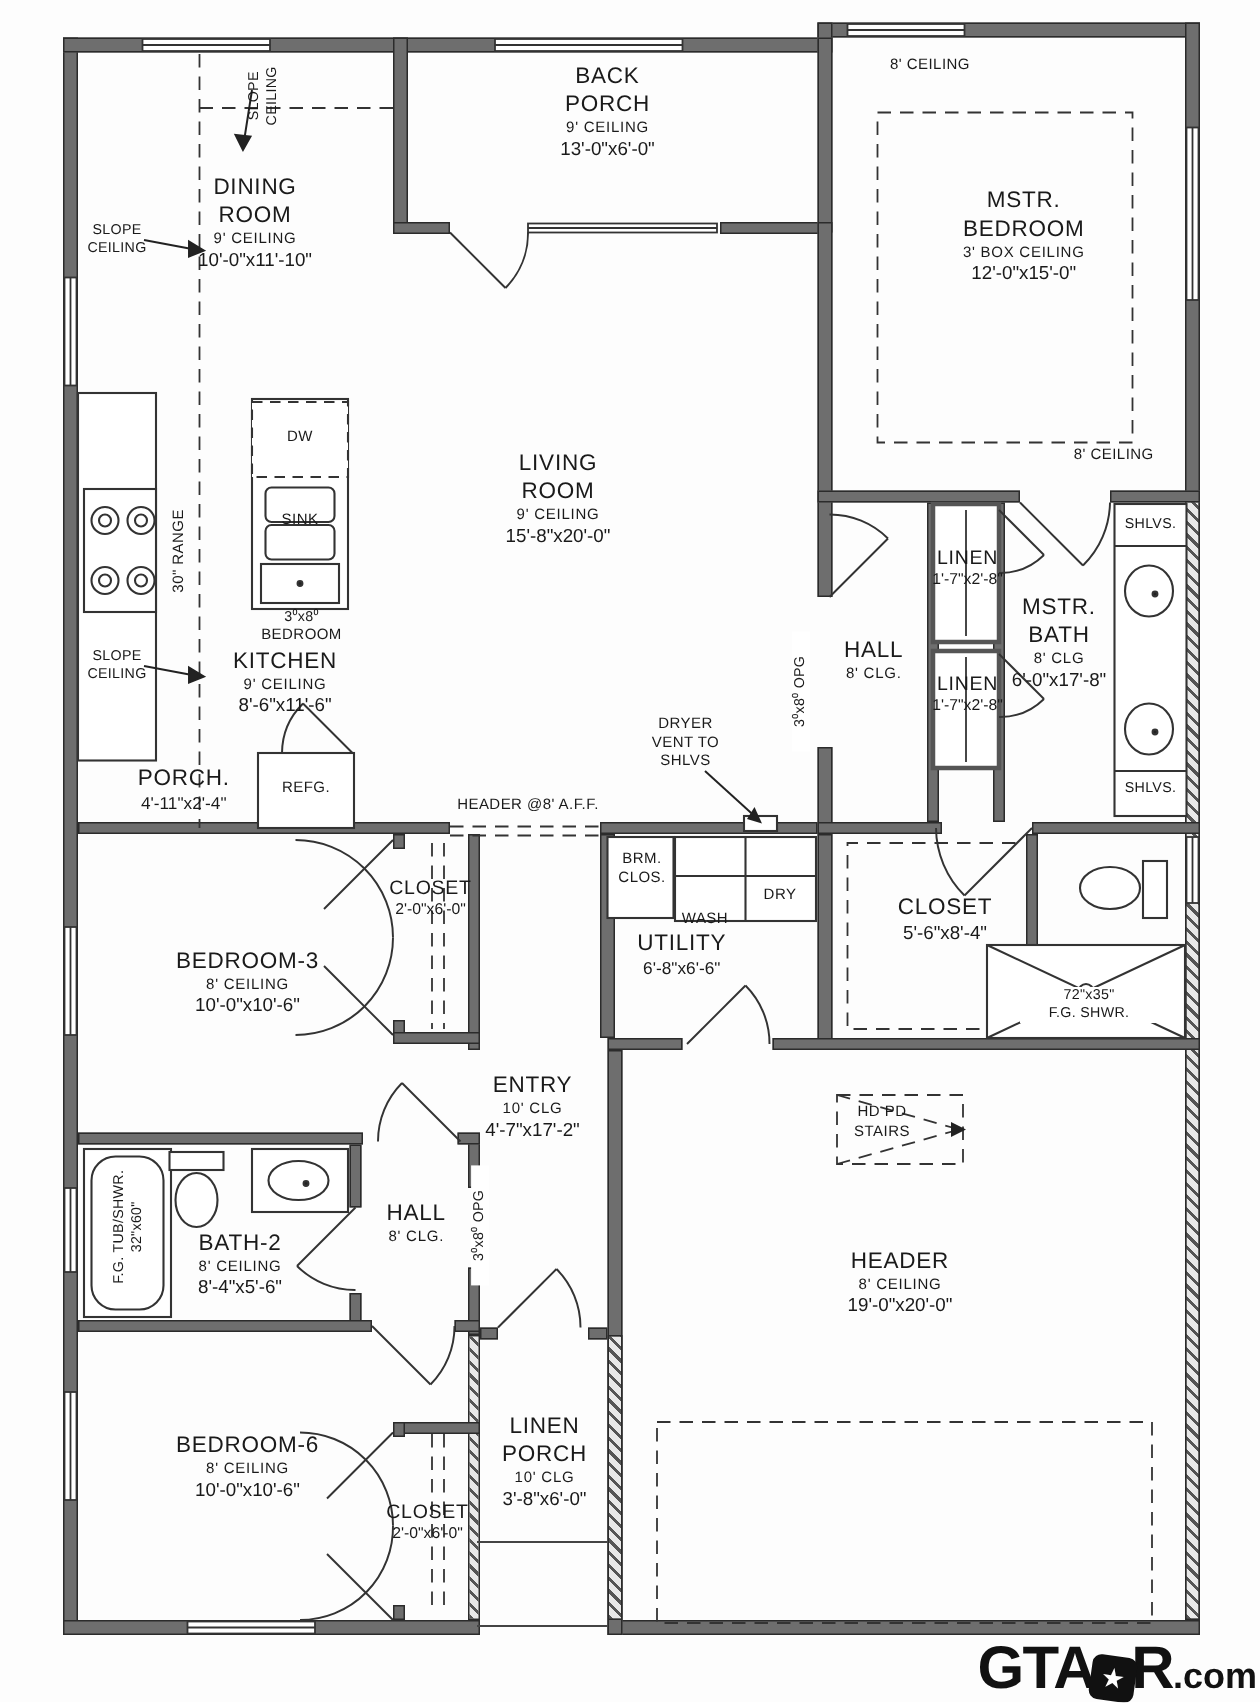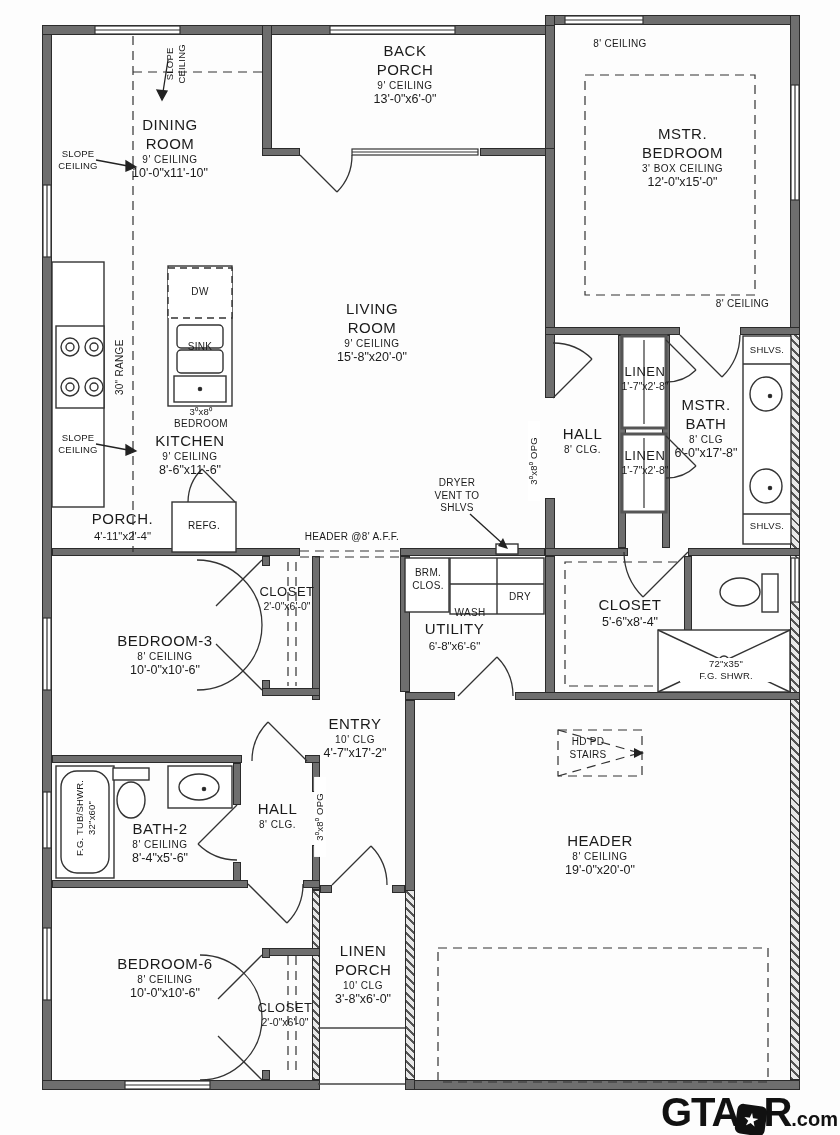--- a/index.html
+++ b/index.html
@@ -14,21 +14,21 @@
   .rclg{font-size:10px;letter-spacing:.5px;}
   .rdim{font-size:12.5px;}
   .small{font-size:10px;letter-spacing:.3px;}
   .tiny{font-size:9.5px;letter-spacing:.2px;}
   .rot{transform:rotate(-90deg);}
   .whitebg{background:#fff;}
   #wm{position:absolute;right:2px;bottom:0;z-index:4;display:flex;align-items:baseline;color:#111;}
   #wm .big{font-size:40px;font-weight:900;letter-spacing:-1px;}
   #wm .starbox{display:inline-block;width:30px;height:30px;background:#111;color:#fff;font-size:18px;
        line-height:30px;text-align:center;border-radius:6px;transform:rotate(8deg);margin:0 -3px;}
-  #wm .com{font-size:20px;font-weight:700;}
+  #wm .com{font-size:24px;font-weight:700;}
 </style>
 </head>
 <body>
 
 <div id="plan">
 
   <div class="w" style="left:42px;top:25px;width:10px;height:1065px"></div>
   <div class="w" style="left:42px;top:25px;width:230px;height:10px"></div>
   <div class="w" style="left:262px;top:25px;width:292px;height:10px"></div>
   <div class="w" style="left:545px;top:15px;width:255px;height:10px"></div>

